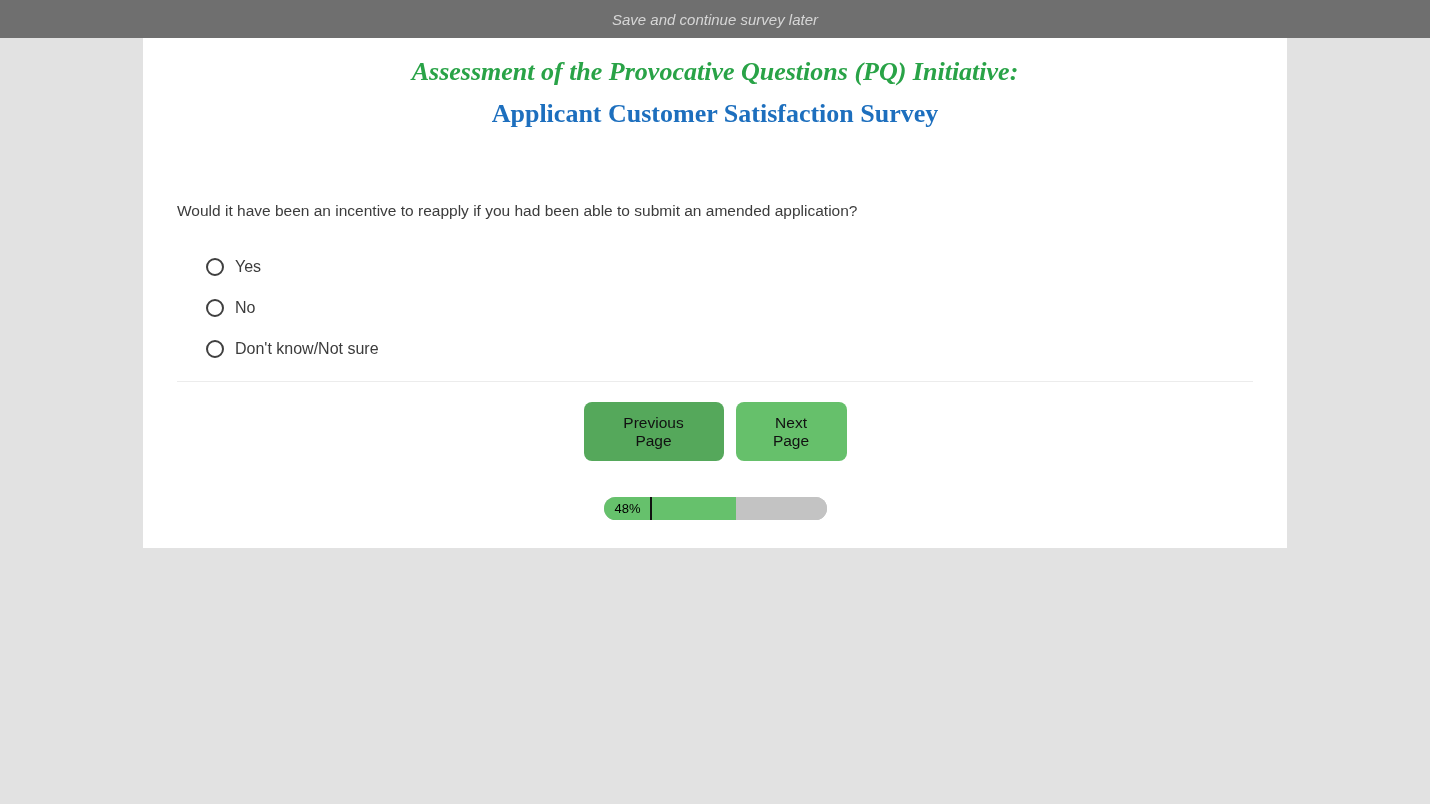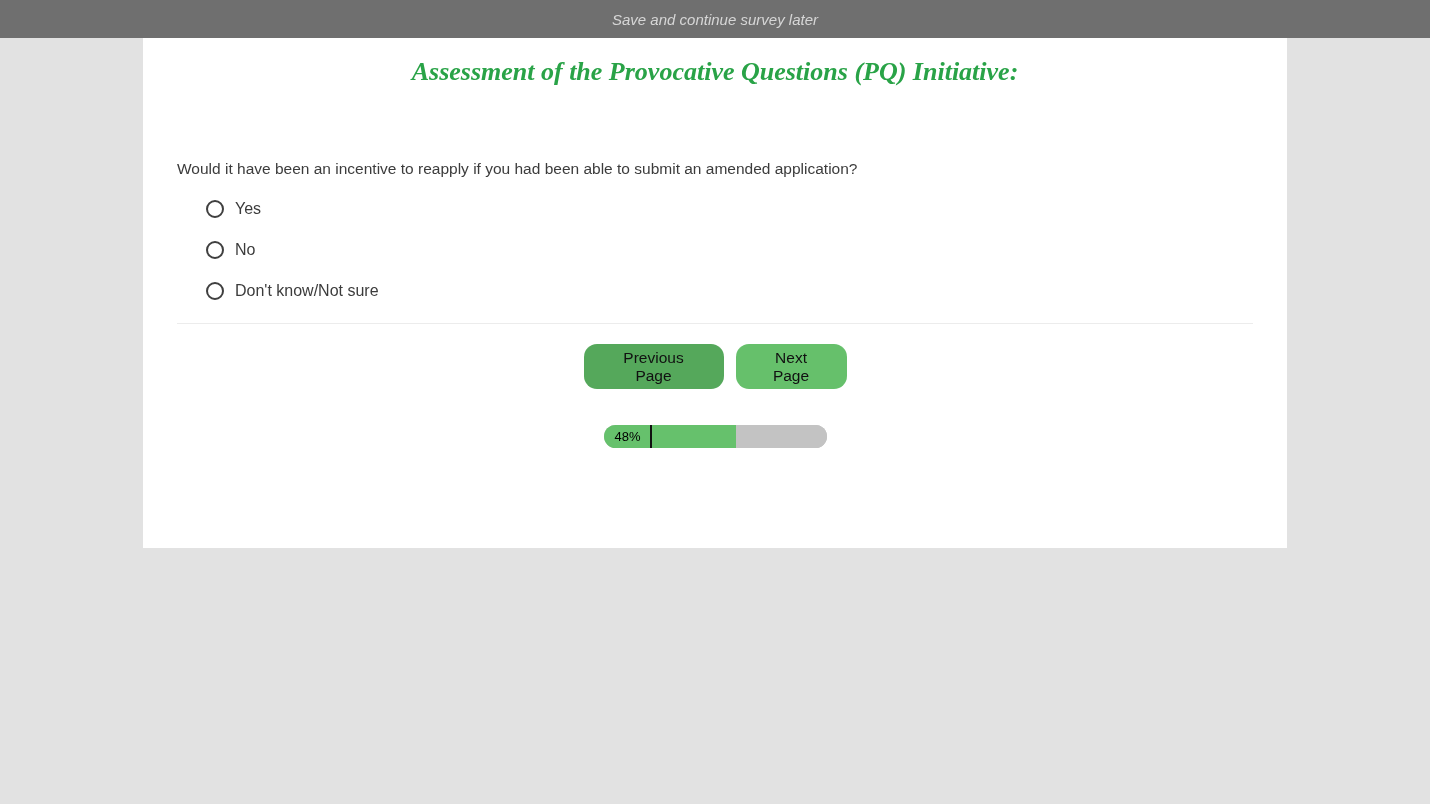--- a/index.html
+++ b/index.html
@@ -51,21 +51,21 @@
     font-weight: bold;
     line-height: 42px;
   }
   
   .question {
     margin: 67px 34px 5px 34px;
     font-size: 15.5px;
     color: #3c3c3c;
   }
   .options {
-    margin-top: 22px;
+    margin-top: 38px;
     margin-left: 63px;
   }
   .option-row {
     display: flex;
     align-items: center;
     margin-bottom: 23px;
     cursor: pointer;
   }
   .option-row input[type="radio"] {
     appearance: none;
@@ -92,22 +92,22 @@
   }
   
   .nav-row {
     margin-top: 20px;
     display: flex;
     justify-content: center;
     gap: 12px;
   }
   .nav-btn {
     border: none;
-    border-radius: 13px;
-    height: 45px;
+    border-radius: 8px;
+    height: 59px;
     font-size: 15.5px;
     font-family: "Liberation Sans", sans-serif;
     color: #111;
     cursor: pointer;
     padding: 0 20px;
   }
   .btn-prev { background: var(--btn-prev-green, #55a85b); width: 140px; }
   .btn-next { background: var(--btn-next-green, #66c06b); width: 111px; }
   
   .progress-wrap {
@@ -154,20 +154,21 @@
 <body>
 
 <div class="topbar">
   <a href="#">Save and continue survey later</a>
 </div>
 
 <div class="content">
 
   <div class="title-block">
     <div class="title-line1">Assessment of the Provocative Questions (PQ) Initiative:</div>
+    <div class="title-line2">Applicant Customer Satisfaction Survey</div>
   </div>
 
   <div class="question">Would it have been an incentive to reapply if you had been able to submit an amended application?</div>
 
   <div class="options">
     <div class="option-row">
       <input type="radio" name="q1" id="opt0" style="">
       <label for="opt0">Yes</label>
     </div>
     <div class="option-row">

